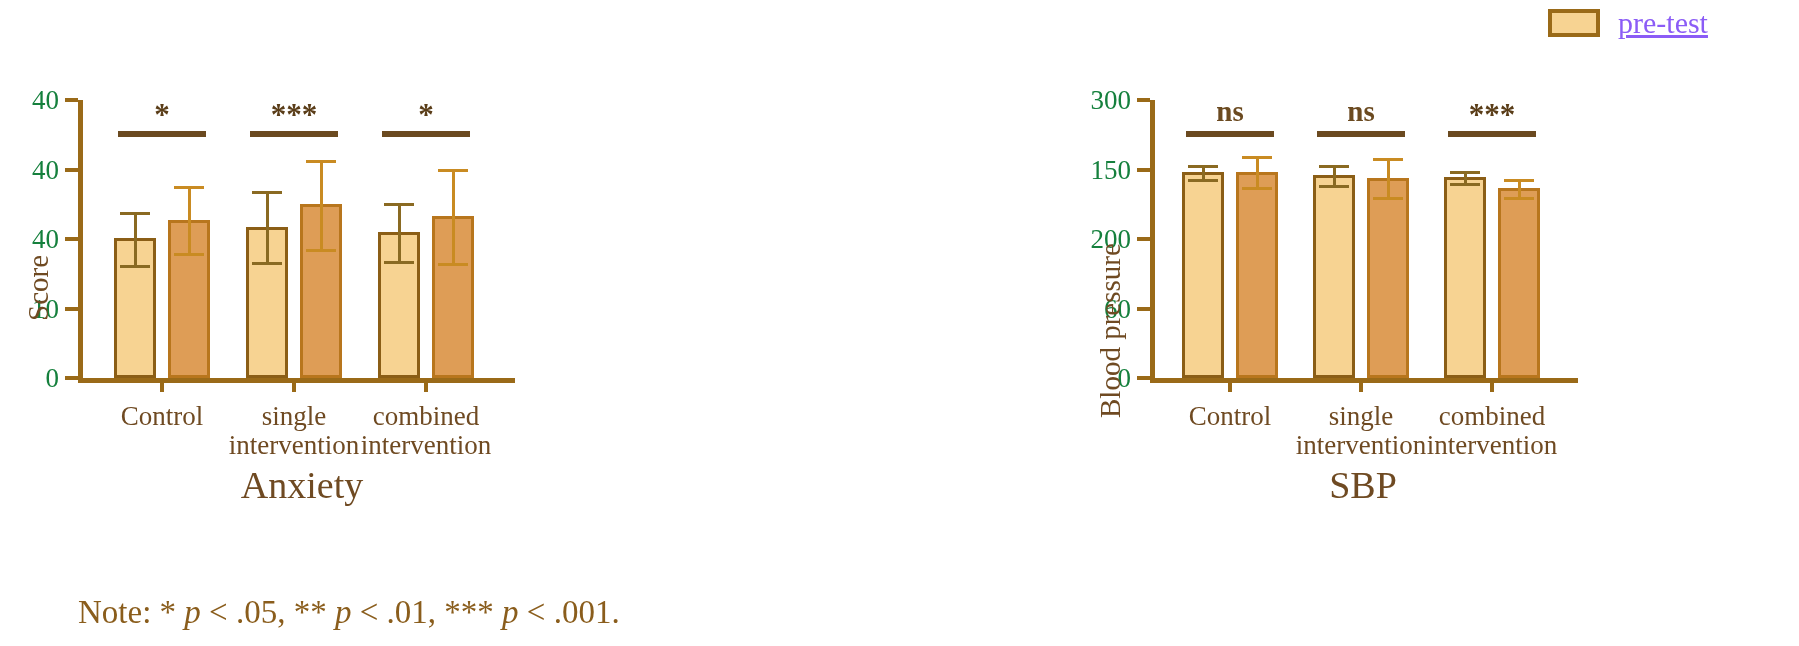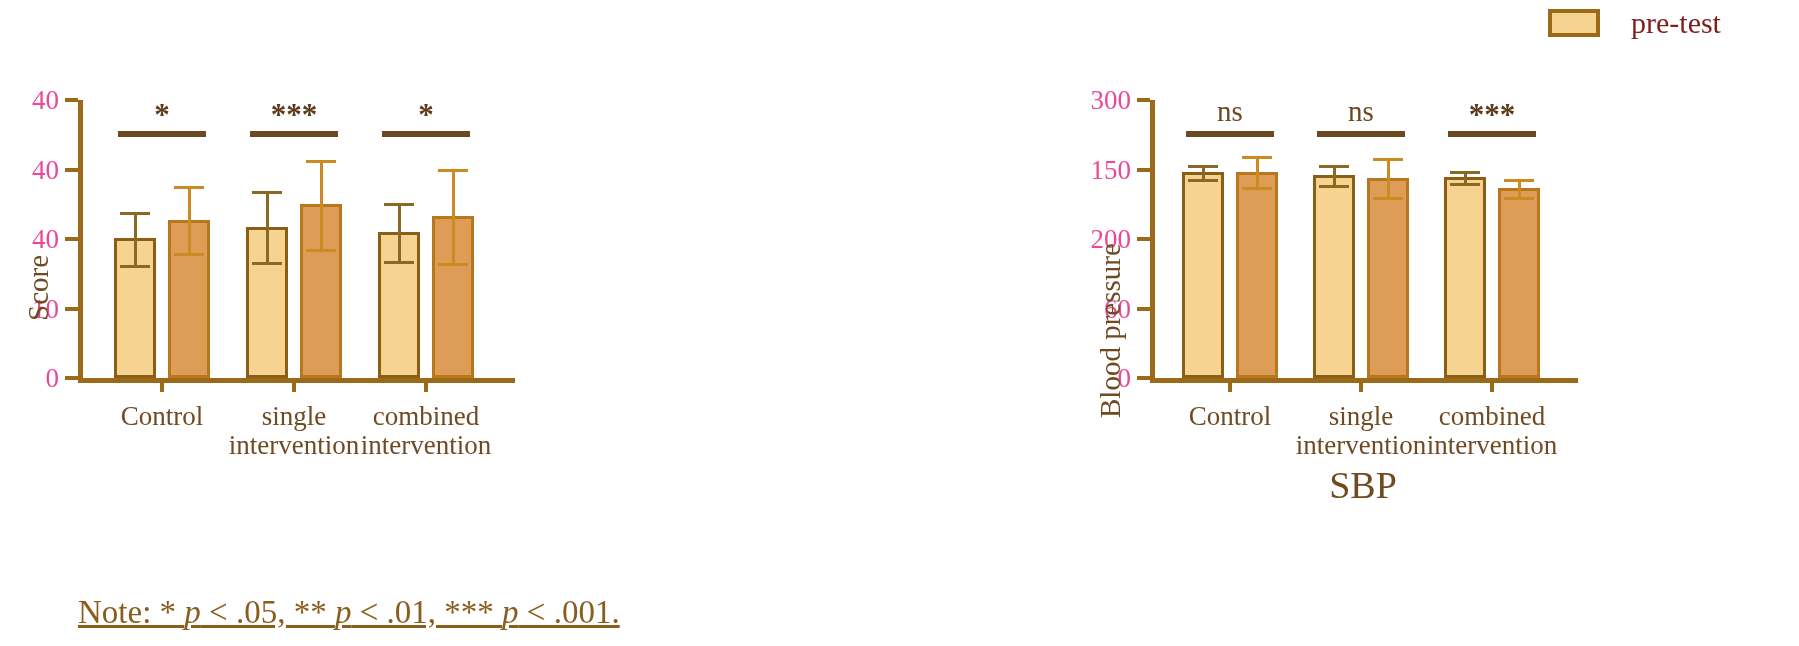--- a/index.html
+++ b/index.html
@@ -9,35 +9,35 @@
     color:#7a5024;overflow:hidden;position:relative;
   }
   .fig{position:absolute;inset:0;}
 
   
   .legend{position:absolute;left:1548px;top:4px;width:250px;}
   .legend-row{display:flex;align-items:center;height:38px;}
   .legend-swatch{width:52px;height:28px;border:4px solid #9a6a18;box-sizing:border-box;}
   .legend-swatch.pre{background:#f7d392;}
   .legend-swatch.post{background:#de9d56;}
-  .legend-label{margin-left:31px;font-size:30px;color:#7f1d1d;line-height:1;}
+  .legend-label{margin-left:18px;font-size:30px;color:#8b5cf6;line-height:1;text-decoration:underline;}
 
   
   .panel{position:absolute;top:0;height:646px;}
   .panel.p1{left:0;width:560px;}
   .panel.p2{left:545px;width:530px;}
   .panel.p3{left:1060px;width:560px;}
 
   .plot{position:absolute;}
   
   .axis-y{position:absolute;left:0;top:0;width:5px;height:100%;background:#9a6a18;}
   .axis-x{position:absolute;left:0;bottom:-5px;height:5px;background:#9a6a18;}
   .tick{position:absolute;right:100%;width:13px;height:4px;background:#9a6a18;}
   .ticklabel{position:absolute;right:100%;margin-right:19px;
-             font-size:27px;color:#ec4899;line-height:1;white-space:nowrap;
+             font-size:27px;color:#15803d;line-height:1;white-space:nowrap;
              transform:translateY(-50%);}
   .xtick{position:absolute;top:100%;width:4px;height:14px;background:#9a6a18;}
 
   .ylabel{position:absolute;font-size:29px;color:#6f4a22;white-space:nowrap;
           transform-origin:0 0;transform:rotate(-90deg);}
 
   
   .bar{position:absolute;bottom:0;box-sizing:border-box;}
   .bar.pre{background:#f7d392;border:3px solid #8b5e16;}
   .bar.post{background:#de9d56;border:3px solid #b8761d;}
@@ -45,29 +45,29 @@
   
   .err{position:absolute;width:3px;background:#8a6a22;}
   .err.post-e{background:#c98b22;}
   .cap{position:absolute;height:3px;background:#8a6a22;}
   .cap.post-e{background:#c98b22;}
 
   
   .sig-line{position:absolute;height:6px;background:#6b4a20;}
   .sig-text{position:absolute;font-size:31px;color:#5a3d18;font-weight:bold;
             line-height:1;white-space:nowrap;transform:translateX(-50%);}
-  .sig-text.ns{font-weight:normal;font-size:29px;color:#6b4a20;}
+  .sig-text.ns{font-weight:bold;font-size:29px;color:#6b4a20;}
 
   
   .catlabel{position:absolute;font-size:27px;color:#6f4a22;line-height:1.08;
             text-align:center;white-space:nowrap;transform:translateX(-50%);}
   .panel-title{position:absolute;font-size:38px;color:#6f4a22;line-height:1;
                white-space:nowrap;transform:translateX(-50%);}
   .note{position:absolute;left:78px;top:596px;font-size:33px;color:#8a5d1c;
-        line-height:1;white-space:nowrap;text-decoration:underline;}
+        line-height:1;white-space:nowrap;}
   .note i{font-style:italic;}
 </style>
 </head>
 <body>
 
 <div class="fig">
 
   <div class="legend">
     <div class="legend-row">
       <span class="legend-swatch pre"></span>
@@ -128,20 +128,21 @@
         <div class="cap post-e" style="left: 360px; top: 163.325px; width: 30px;"></div>
         <div class="sig-line" style="left: 304px; width: 88px; top: 31px;"></div>
         <div class="sig-text" style="left: 348px; top: -1px;">*</div>
         <div class="xtick" style="left: 346px;"></div>
         <div class="catlabel" style="left: 348px; top: 302px;">
           <div>combined</div>
           <div>intervention</div>
         </div>
       </div>
     <div class="ylabel" style="left: 22px; top: 288px; margin-top: 33px;">Score</div>
+    <div class="panel-title" style="left:302px;top:466px;">Anxiety</div>
   </div>
 
   <div class="panel p2">
     <div class="plot" id="plot1" style="left:605px;top:100px;width:428px;height:278px;">
       <div class="axis-y"></div>
       <div class="axis-x" style="width:428px;"></div>
     <div class="tick" style="top: 276px;"></div>
         <div class="ticklabel" style="top: 278px;">0</div>
         <div class="tick" style="top: 206.5px;"></div>
         <div class="ticklabel" style="top: 208.5px;">60</div>

